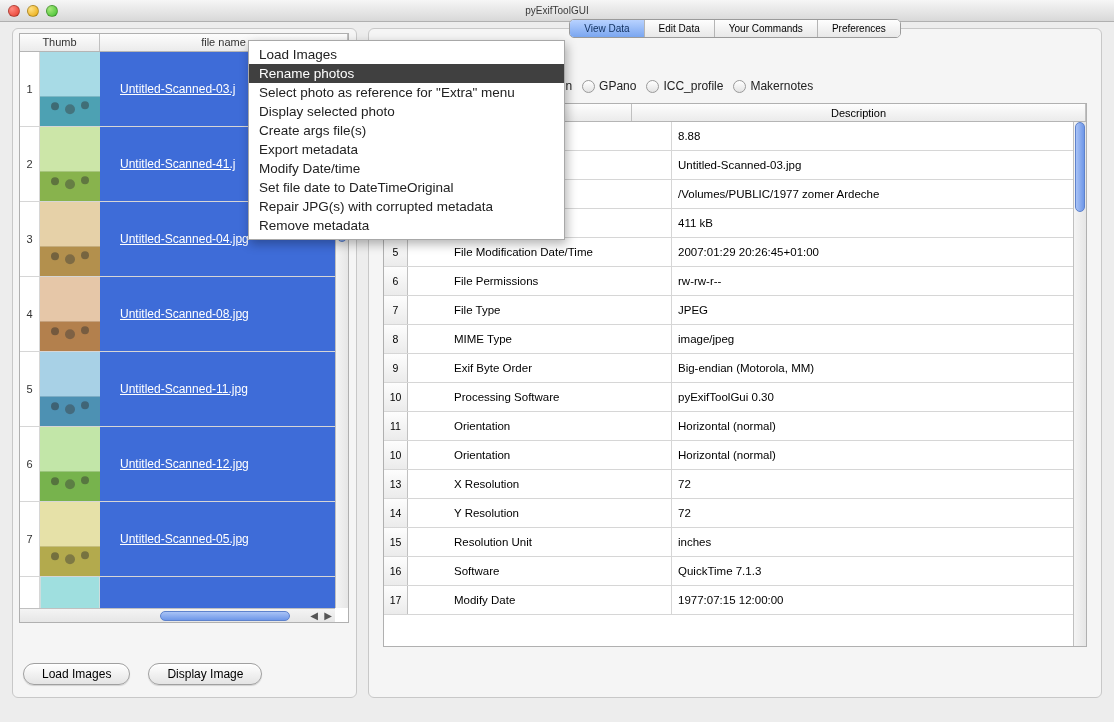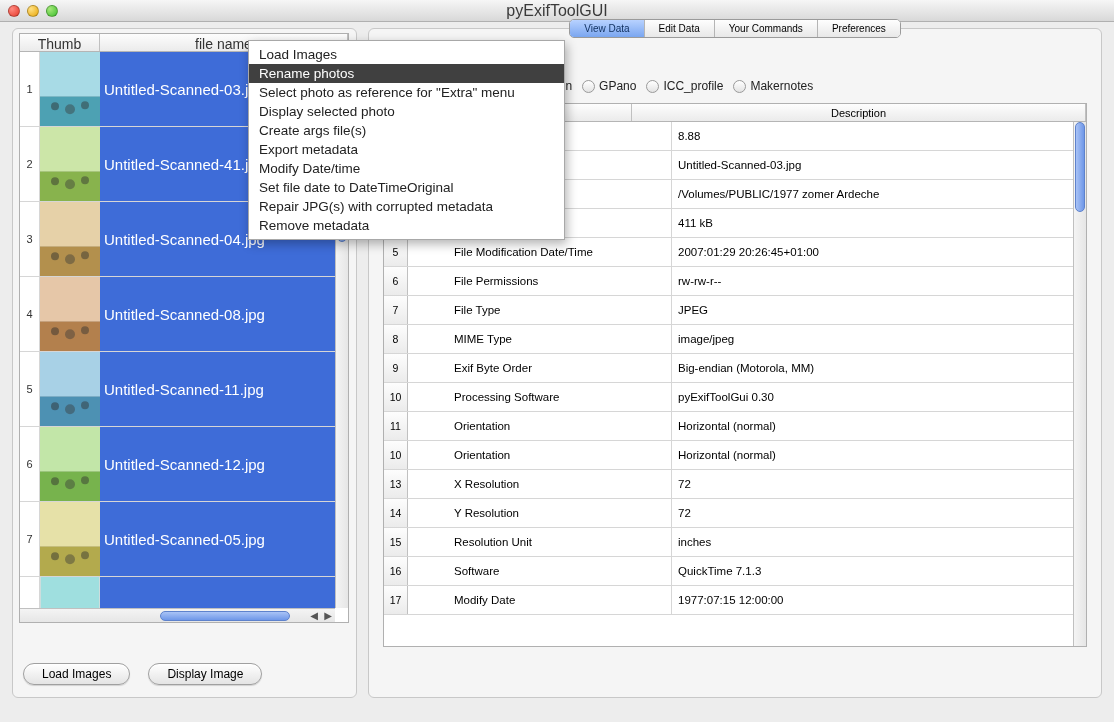--- a/index.html
+++ b/index.html
@@ -19,54 +19,54 @@
   border-bottom: 1px solid #b0b0b0;
   display: flex;
   align-items: center;
   position: relative;
 }
 .traffic-lights { display: flex; gap: 7px; margin-left: 8px; }
 .tl { width: 12px; height: 12px; border-radius: 50%; border: 1px solid rgba(0,0,0,0.25); }
 .tl.red { background: radial-gradient(circle at 30% 30%, #ff8a80, #e5392b); }
 .tl.yellow { background: radial-gradient(circle at 30% 30%, #ffe082, #e8a80b); }
 .tl.green { background: radial-gradient(circle at 30% 30%, #a5e879, #3ebf2e); }
-.titlebar .title { position: absolute; left: 0; right: 0; text-align: center; font-size: 16px; color: #3a3a3a; pointer-events: none; }
+.titlebar .title { position: absolute; left: 0; right: 0; text-align: center; font-size: 10px; color: #3a3a3a; pointer-events: none; }
 
 
 .left-panel {
   position: absolute;
   left: 12px; top: 28px;
   width: 345px;
   height: 670px;
   background: #f5f5f5;
   border: 1px solid #c8c8c8;
   border-radius: 6px;
 }
 .file-table {
   position: absolute;
   left: 6px; top: 4px;
   width: 330px;
   height: 590px;
   background: #fff;
   border: 1px solid #b0b0b0;
 }
-.file-header { display: flex; background: linear-gradient(#fdfdfd,#ebebeb); border-bottom: 1px solid #b5b5b5; height: 18px; font-size: 14px; color: #333; }
+.file-header { display: flex; background: linear-gradient(#fdfdfd,#ebebeb); border-bottom: 1px solid #b5b5b5; height: 18px; font-size: 11px; color: #333; }
 .file-header .col { border-right: 1px solid #c0c0c0; padding: 2px 6px; text-align: center; }
 .file-header .col.thumb { width: 80px; }
 .file-header .col.fname { flex: 1; }
 .file-body {
   position: absolute;
   left: 0; right: 13px; top: 18px; bottom: 14px;
   overflow: hidden;
 }
 .file-row { display: flex; height: 75px; border-bottom: 1px solid #d6d6d6; background: #3e6cd8; color: #fff; }
 .file-row .idx { width: 20px; background: #fff; color: #333; display: flex; align-items: center; justify-content: center; font-size: 11px; border-right: 1px solid #d6d6d6; }
 .file-row .thumb-cell { width: 60px; background: #ddd; position: relative; overflow: hidden; }
 .file-row .thumb-cell svg { width: 100%; height: 100%; }
-.file-row .fname-cell { flex: 1; display: flex; align-items: center; padding-left: 4px; font-size: 15px; }
+.file-row .fname-cell { flex: 1; display: flex; align-items: center; padding-left: 20px; font-size: 12px; text-decoration: underline; }
 .file-row.partial { height: 40px; }
 
 .vscroll { position: absolute; right: 0; top: 18px; bottom: 14px; width: 13px; background: linear-gradient(to right,#f4f4f4,#e6e6e6); border-left: 1px solid #c0c0c0; }
 .vscroll .thumb { position: absolute; left: 1px; right: 1px; top: 0; height: 190px; background: linear-gradient(to right,#a9c3f6,#6f97e8); border-radius: 6px; border: 1px solid #5e82cc; }
 .hscroll { position: absolute; left: 0; right: 13px; bottom: 0; height: 14px; background: linear-gradient(#f4f4f4,#e6e6e6); border-top: 1px solid #c0c0c0; display: flex; align-items: center; }
 .hscroll .track { position: relative; flex: 1; height: 12px; }
 .hscroll .thumb { position: absolute; left: 140px; width: 130px; top: 1px; bottom: 1px; background: linear-gradient(#a9c3f6,#6f97e8); border-radius: 6px; border: 1px solid #5e82cc; }
 .hscroll .arrow { width: 14px; text-align: center; color: #555; font-size: 10px; }
 
 .left-buttons { position: absolute; left: 10px; bottom: 12px; display: flex; gap: 18px; }

